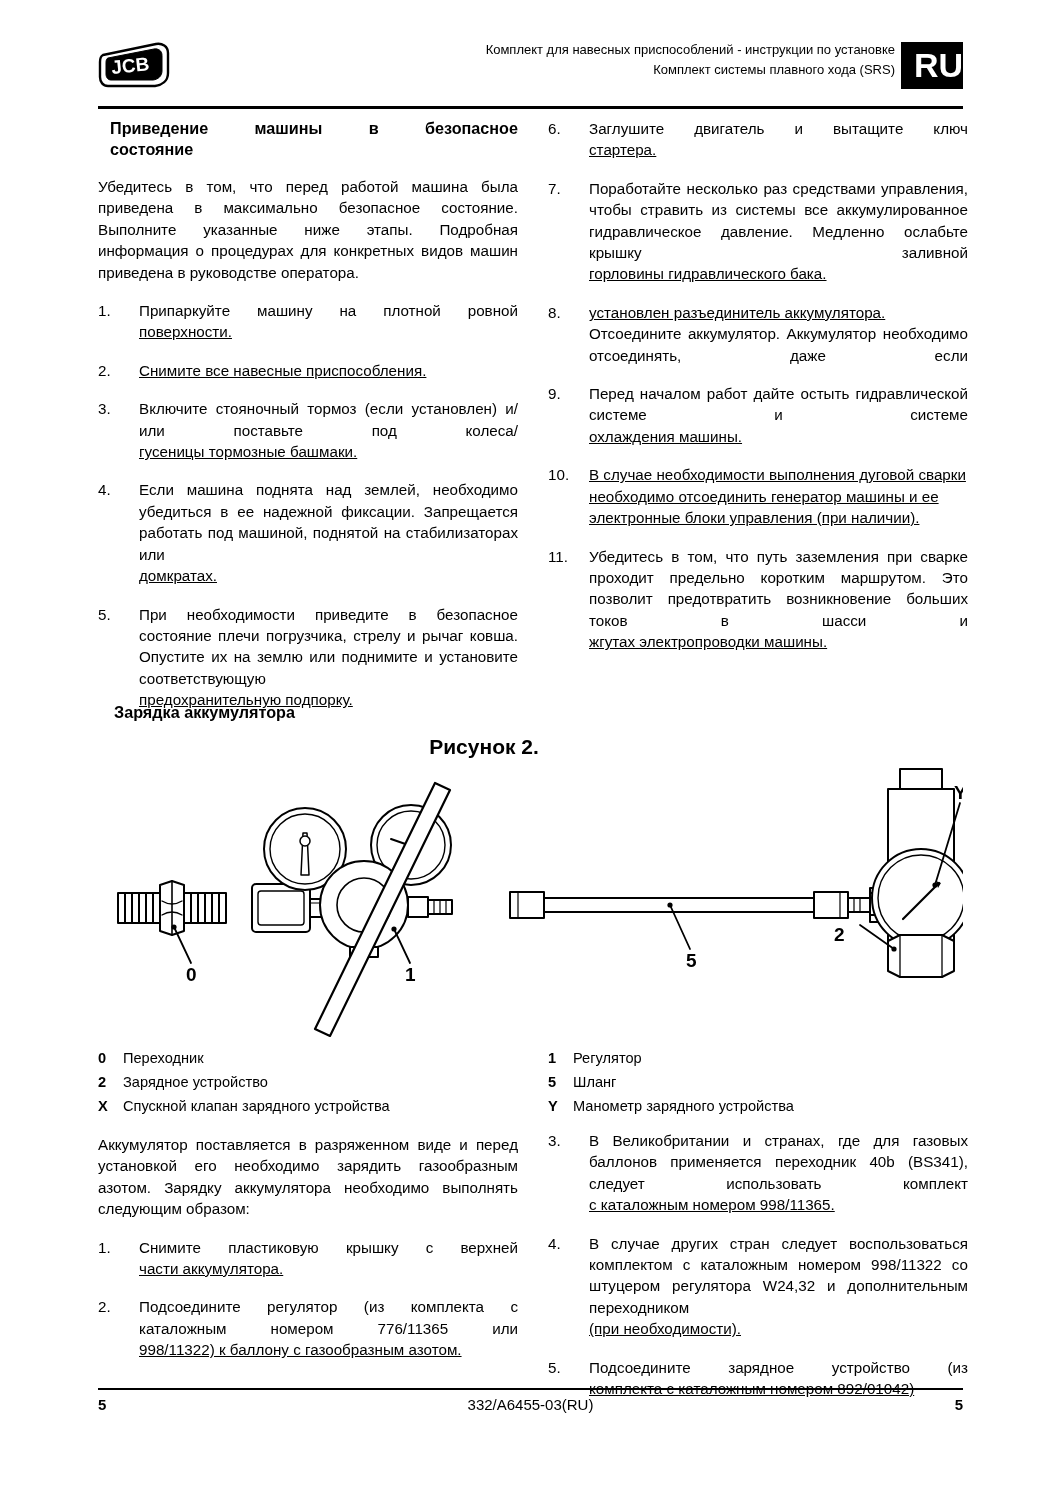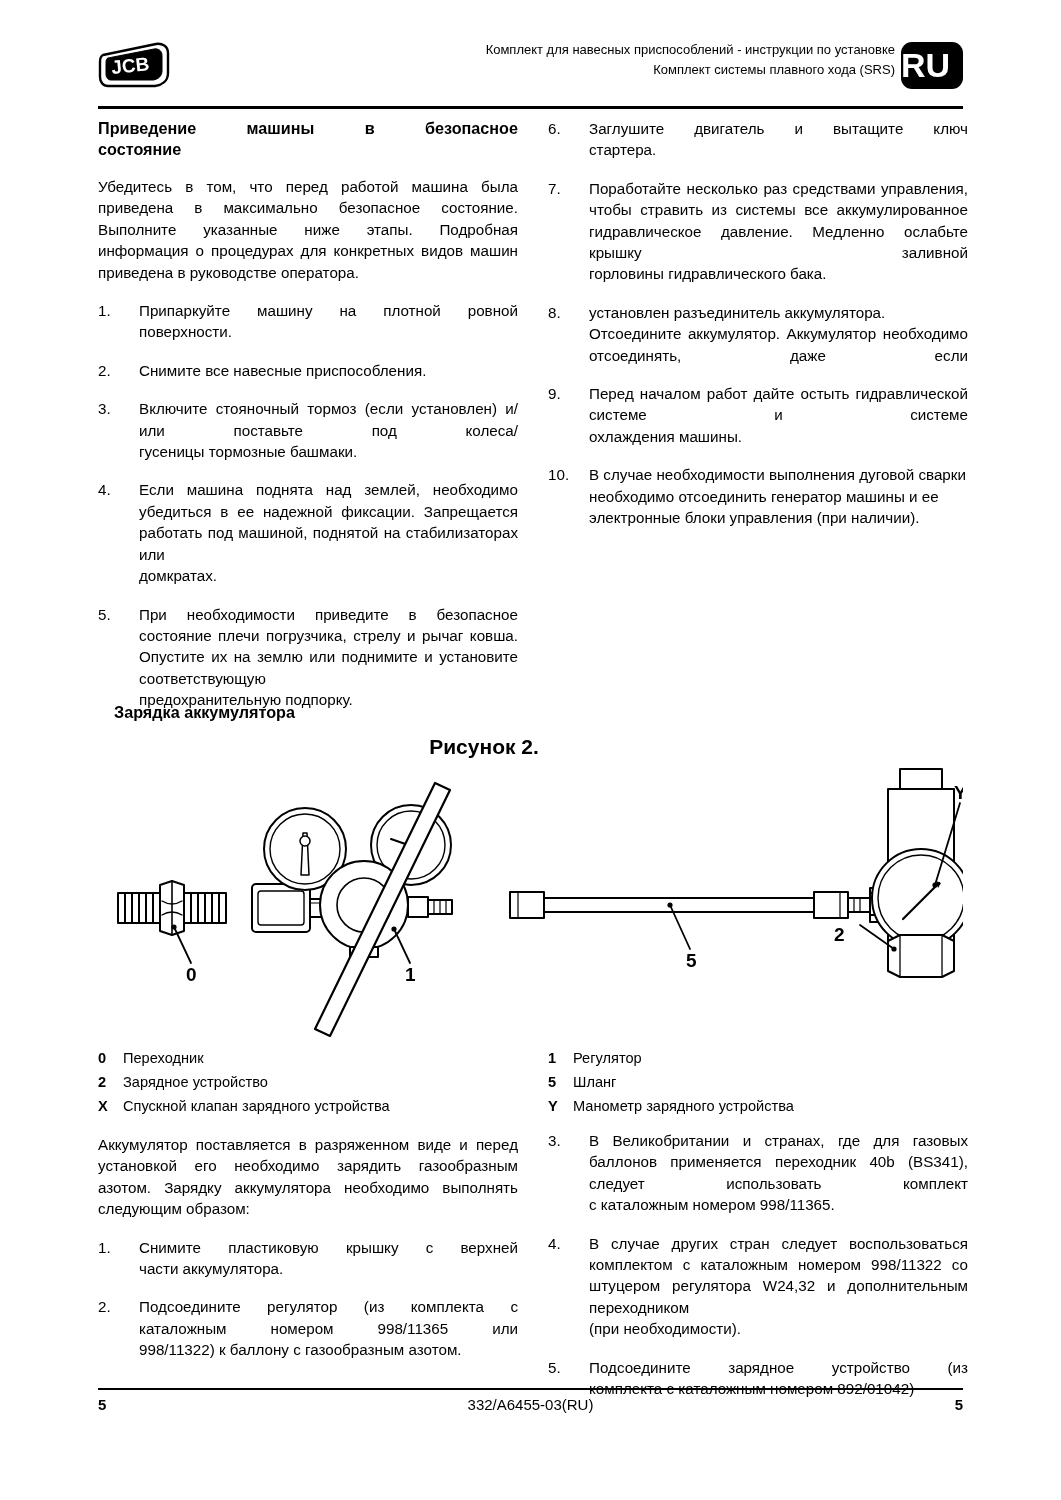--- a/index.html
+++ b/index.html
@@ -18,54 +18,53 @@
   }
   .logo svg{display:block;}
   .header-titles{
     position:absolute;right:68px;top:0px;width:700px;
     text-align:right;font-size:13px;line-height:19.5px;
   }
   .header-titles div{white-space:nowrap;}
   .ru-badge{
     position:absolute;right:0px;top:2px;
     width:62px;height:47px;background:#000;color:#fff;
-    font-size:34px;font-weight:bold;line-height:47px;text-align:left;
+    font-size:34px;font-weight:bold;line-height:47px;text-align:right;
     letter-spacing:0px;
-    border-radius:11px;
   }
   .rule-top{
     position:absolute;left:98px;top:106px;width:865px;height:3px;background:#000;
   }
 
   
   .col{position:absolute;width:420px;font-size:15.2px;line-height:21.4px;}
   .col-left{left:98px;}
   .col-right{left:548px;}
 
   h2.sec{
-    font-size:16.2px;font-weight:bold;margin:0 0 16px 0;line-height:21px;
+    font-size:16.2px;font-weight:bold;margin:0 0 16px 12px;line-height:21px;
     text-align:justify;text-align-last:left;
   }
   h2.sec .jline{display:block;text-align:justify;text-align-last:justify;}
   h2.sec .lastline{display:block;}
 
   p.body{margin:4px 0 17px 0;text-align:justify;}
   p.body:last-child{margin-bottom:0;}
 
   ol.numlist{margin:0;padding:0;list-style:none;}
   ol.numlist li{
     position:relative;padding-left:41px;margin-bottom:17px;text-align:justify;
   }
   ol.numlist li:last-child{margin-bottom:0;}
   ol.numlist li .num{
     position:absolute;left:0;top:0;width:33px;text-align:left;
   }
   .txt{display:block;}
   .just{text-align:justify;text-align-last:justify;}
-  .lastl{text-align:left;text-align-last:left;}
+  .lastl{text-align:left;text-align-last:left;text-decoration:underline;}
 
   
   .fig-caption{
     position:absolute;left:0;top:0;width:1061px;text-align:center;
     font-size:21px;font-weight:bold;
   }
   .figure-wrap{position:absolute;left:98px;top:735px;width:865px;height:300px;}
   .fig-svg{position:absolute;left:0;top:22px;}
 
   
@@ -157,20 +156,25 @@
       </li>
       <li>
         <span class="num">9.</span>
         <span class="txt just">Перед началом работ дайте остыть гидравлической системе и системе</span>
         <span class="txt lastl">охлаждения машины.</span>
       </li>
       <li>
         <span class="num">10.</span>
         <span class="txt lastl">В случае необходимости выполнения дуговой сварки необходимо отсоединить генератор машины и ее электронные блоки управления (при наличии).</span>
       </li>
+      <li>
+        <span class="num">11.</span>
+        <span class="txt just">Убедитесь в том, что путь заземления при сварке проходит предельно коротким маршрутом. Это позволит предотвратить возникновение больших токов в шасси и</span>
+        <span class="txt lastl">жгутах электропроводки машины.</span>
+      </li>
     </ol>
   </div>
 
   <h2 class="sec" style="position:absolute;left:98px;top:686px;width:500px;margin:16px;">Зарядка аккумулятора</h2>
 
   <div class="figure-wrap">
     <div class="fig-caption" style="left:286px;top:0;width:200px;">Рисунок 2.</div>
 
     <svg class="fig-svg" width="865" height="280" viewBox="0 0 865 280">
       <g fill="none" stroke="#000" stroke-width="2" stroke-linejoin="round" stroke-linecap="round">
@@ -339,21 +343,21 @@
   <div class="col col-left" style="top:1130px;">
     <p class="body">Аккумулятор поставляется в разряженном виде и перед установкой его необходимо зарядить газообразным азотом. Зарядку аккумулятора необходимо выполнять следующим образом:</p>
     <ol class="numlist">
       <li>
         <span class="num">1.</span>
         <span class="txt just">Снимите пластиковую крышку с верхней</span>
         <span class="txt lastl">части аккумулятора.</span>
       </li>
       <li>
         <span class="num">2.</span>
-        <span class="txt just">Подсоедините регулятор (из комплекта с каталожным номером 998/11365 или</span>
+        <span class="txt just">Подсоедините регулятор (из комплекта с каталожным номером 776/11365 или</span>
         <span class="txt lastl">998/11322) к баллону с газообразным азотом.</span>
       </li>
     </ol>
   </div>
 
   <div class="col col-right" style="top:1130px;">
     <ol class="numlist">
       <li>
         <span class="num">3.</span>
         <span class="txt just">В Великобритании и странах, где для газовых баллонов применяется переходник 40b (BS341), следует использовать комплект</span>

